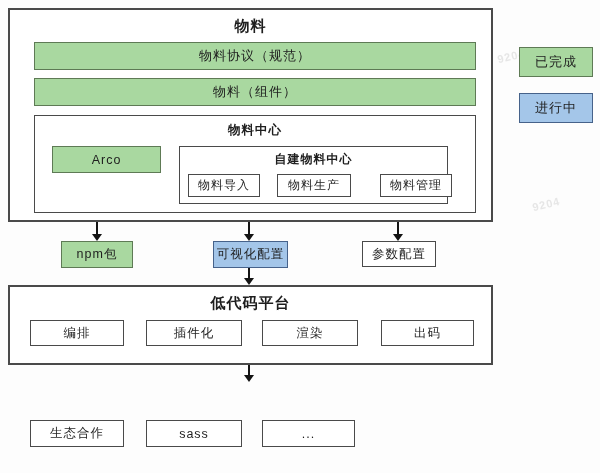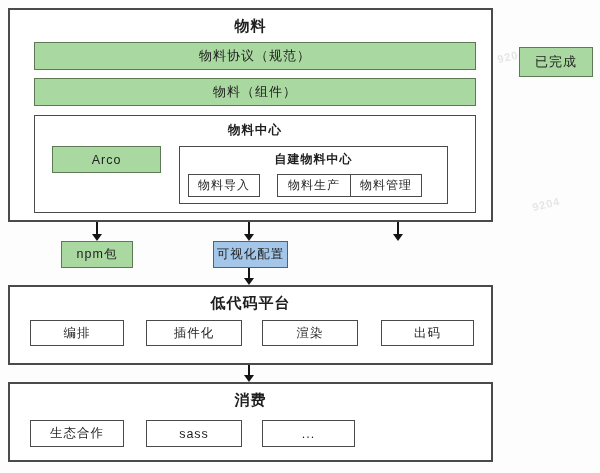--- a/index.html
+++ b/index.html
@@ -60,43 +60,42 @@
   </div>
 
   <div class="node green" style="left:52px;top:146px;width:109px;height:27px">Arco</div>
 
   <div class="subframe" style="left:179px;top:146px;width:269px;height:58px">
     <div class="ttl" style="top:4px;font-size:12px">自建物料中心</div>
   </div>
 
   <div class="node" style="left:188px;top:174px;width:72px;height:23px;font-size:12px">物料导入</div>
   <div class="node" style="left:277px;top:174px;width:74px;height:23px;font-size:12px">物料生产</div>
-  <div class="node" style="left:350px;top:174px;width:72px;height:23px;font-size:12px">物料管理</div>
+  <div class="node" style="left:380px;top:174px;width:72px;height:23px;font-size:12px">物料管理</div>
 
   <div class="arrow" style="left:91px;top:222px;height:19px"></div>
   <div class="arrow" style="left:243px;top:222px;height:19px"></div>
   <div class="arrow" style="left:392px;top:222px;height:19px"></div>
 
   <div class="node green" style="left:61px;top:241px;width:72px;height:27px">npm包</div>
   <div class="node blue" style="left:213px;top:241px;width:75px;height:27px">可视化配置</div>
+  <div class="node" style="left:362px;top:241px;width:74px;height:26px">参数配置</div>
 
   <div class="arrow" style="left:243px;top:268px;height:17px"></div>
 
   <div class="frame" style="left:8px;top:285px;width:485px;height:80px">
     <div class="ttl">低代码平台</div>
   </div>
   <div class="node" style="left:30px;top:320px;width:94px;height:26px">编排</div>
   <div class="node" style="left:146px;top:320px;width:96px;height:26px">插件化</div>
   <div class="node" style="left:262px;top:320px;width:96px;height:26px">渲染</div>
   <div class="node" style="left:381px;top:320px;width:93px;height:26px">出码</div>
 
   <div class="arrow" style="left:243px;top:365px;height:17px"></div>
 
-  <div class="frame" style="left:8px;top:382px;width:485px;height:80px">
-    <div class="ttl">消费</div>
-  </div>
   <div class="node" style="left:30px;top:420px;width:94px;height:27px">生态合作</div>
   <div class="node" style="left:146px;top:420px;width:96px;height:27px">sass</div>
   <div class="node" style="left:262px;top:420px;width:93px;height:27px">...</div>
 
   <div class="node green" style="left:519px;top:47px;width:74px;height:30px;font-size:13px">已完成</div>
+  <div class="node blue" style="left:519px;top:93px;width:74px;height:30px;font-size:13px">进行中</div>
 
 </div>
 
 </body></html>

